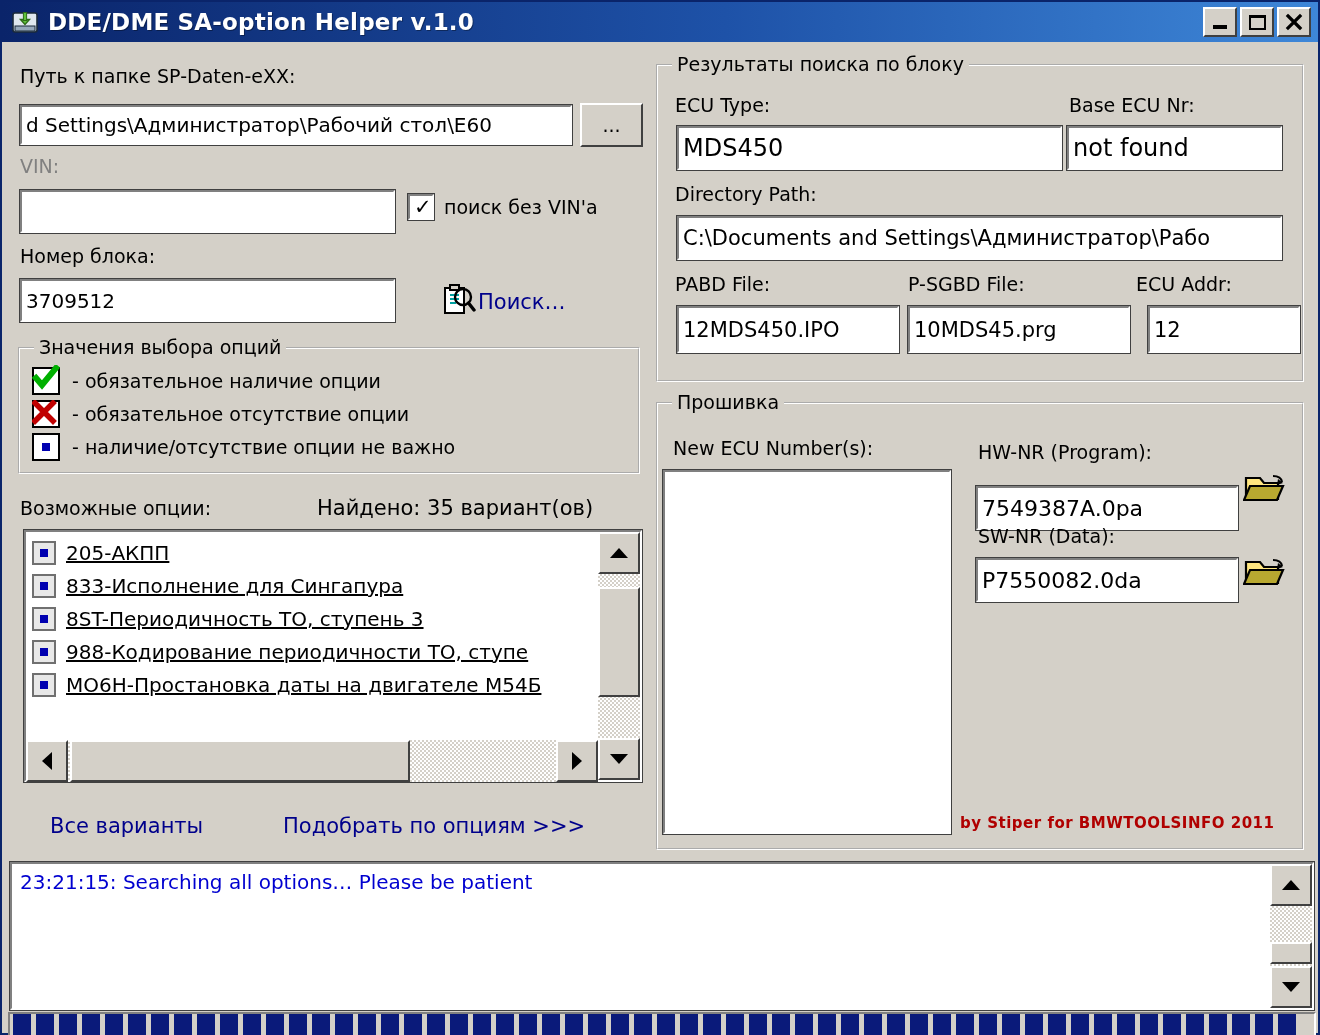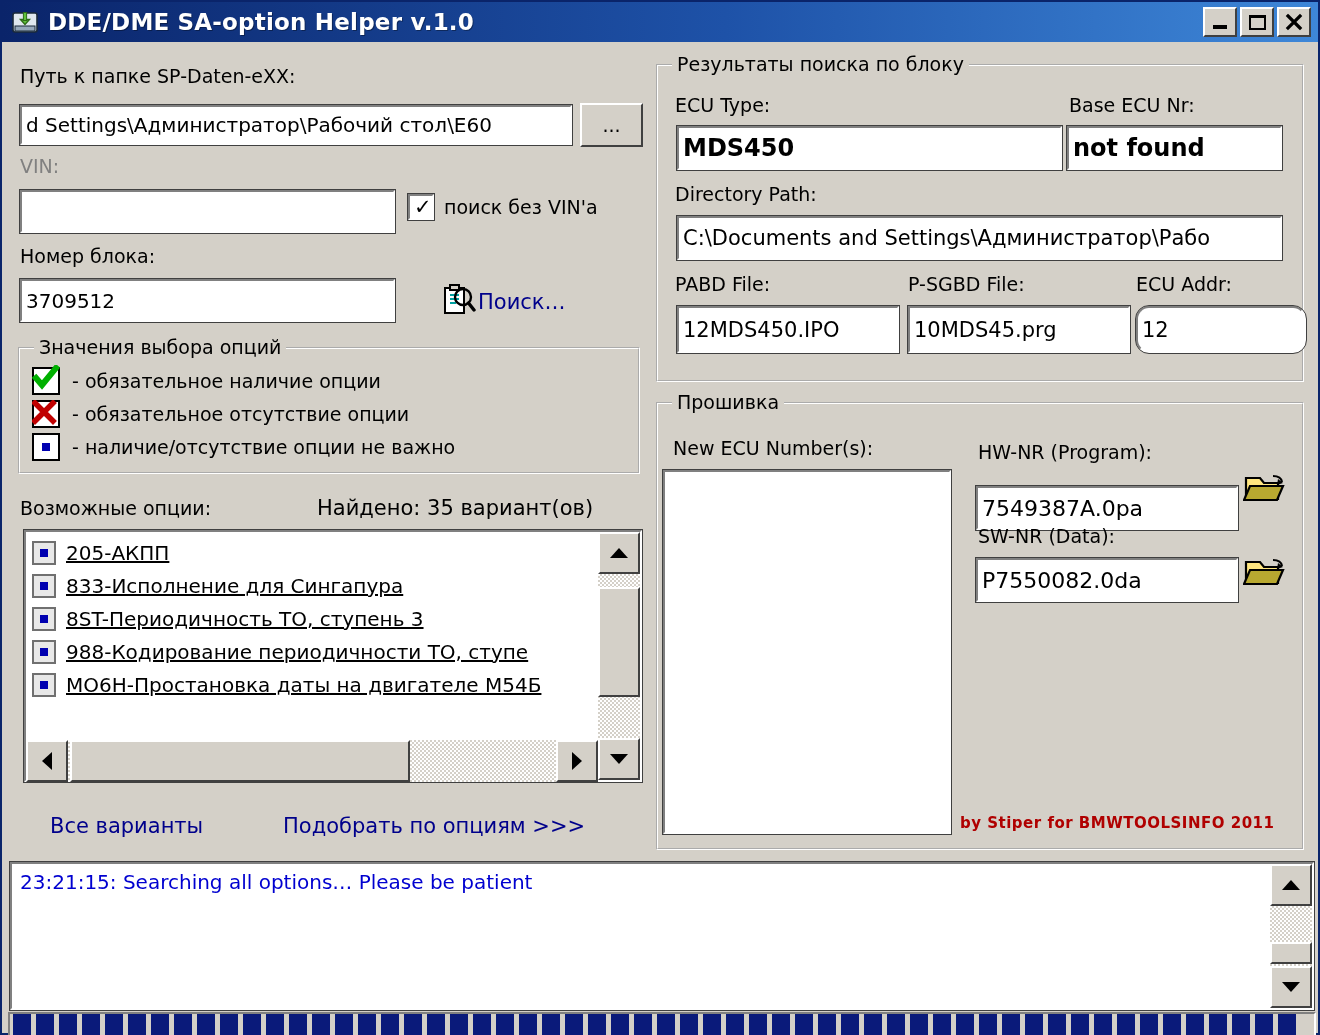--- a/index.html
+++ b/index.html
@@ -33,21 +33,21 @@
   
   .lbl{font-size:19px;color:#000;white-space:nowrap;text-align:right;}
   .lbl.dim{color:#808080;}
   .field{
     background:#fff;border-top:2px solid #808080;border-left:2px solid #808080;
     border-right:2px solid #fff;border-bottom:2px solid #fff;
     outline:1px solid #404040;
     box-sizing:border-box;display:flex;align-items:center;
     padding:0 4px;font-size:20px;white-space:nowrap;overflow:hidden;color:#000;
   }
-  .field.bold{font-weight:bold;}
+  .field.bold{font-weight:normal;}
   .btn{
     background:#d4d0c8;border-top:2px solid #fff;border-left:2px solid #fff;
     border-right:2px solid #404040;border-bottom:2px solid #404040;
     box-sizing:border-box;display:flex;align-items:center;justify-content:center;
     font-size:19px;color:#000;
   }
   .group{
     position:absolute;border:2px groove #fff;box-sizing:border-box;
   }
   .group>.gtitle{
@@ -279,21 +279,21 @@
     <div class="lbl" style="position:absolute;left:17px;top:117px;">Directory Path:</div>
     <div class="field" style="position:absolute;left:19px;top:150px;width:605px;height:44px;font-size:21px;">C:\Documents and Settings\Администратор\Рабо</div>
 
     <div class="lbl" style="position:absolute;left:17px;top:207px;">PABD File:</div>
     <div class="field" style="position:absolute;left:19px;top:240px;width:222px;height:47px;font-size:21px;">12MDS450.IPO</div>
 
     <div class="lbl" style="position:absolute;left:250px;top:207px;">P-SGBD File:</div>
     <div class="field" style="position:absolute;left:250px;top:240px;width:222px;height:47px;font-size:21px;">10MDS45.prg</div>
 
     <div class="lbl" style="position:absolute;left:478px;top:207px;">ECU Addr:</div>
-    <div class="field" style="position:absolute;left:478px;top:240px;width:170px;height:47px;font-size:21px;border-radius:13px;">12</div>
+    <div class="field" style="position:absolute;left:490px;top:240px;width:152px;height:47px;font-size:21px;">12</div>
   </div>
 
   <div class="group" style="left:654px;top:400px;width:648px;height:448px;">
     <div class="gtitle">Прошивка</div>
 
     <div class="lbl" style="position:absolute;left:15px;top:33px;">New ECU Number(s):</div>
     <div class="listbox" style="left:5px;top:66px;width:288px;height:364px;"></div>
 
     <div class="lbl" style="position:absolute;left:320px;top:37px;">HW-NR (Program):</div>
     <div class="field" style="position:absolute;left:318px;top:82px;width:262px;height:44px;font-size:22px;">7549387A.0pa</div>

